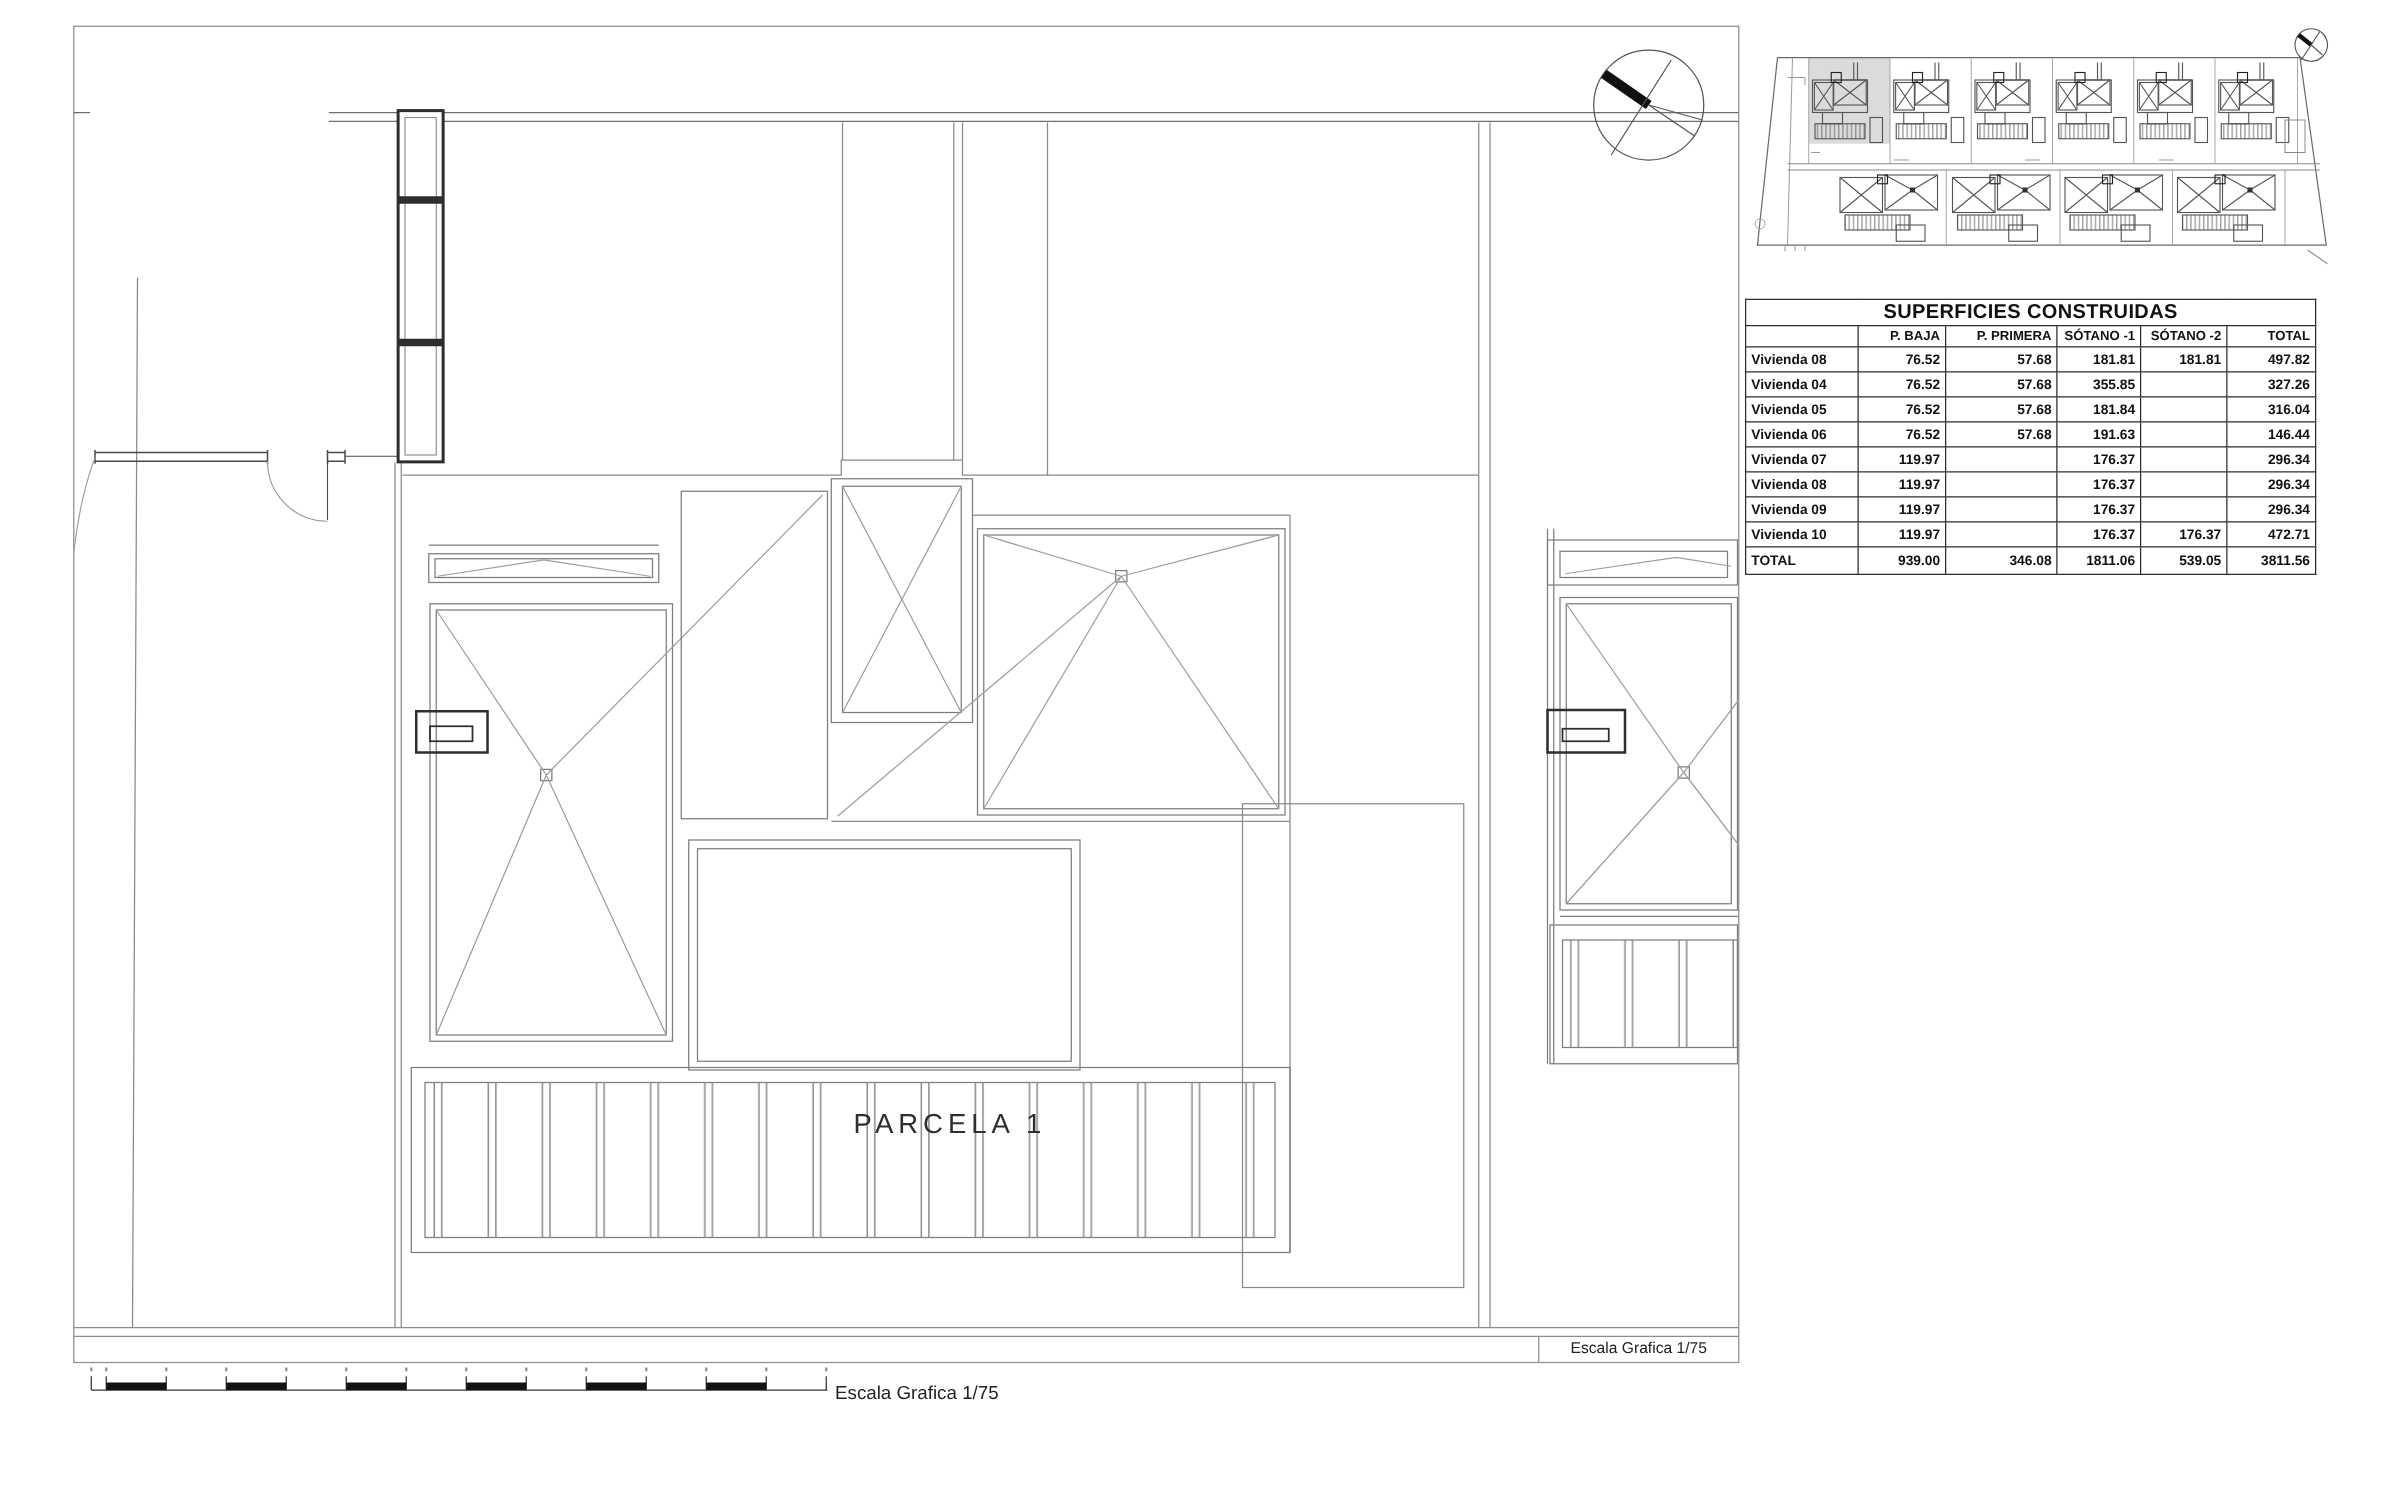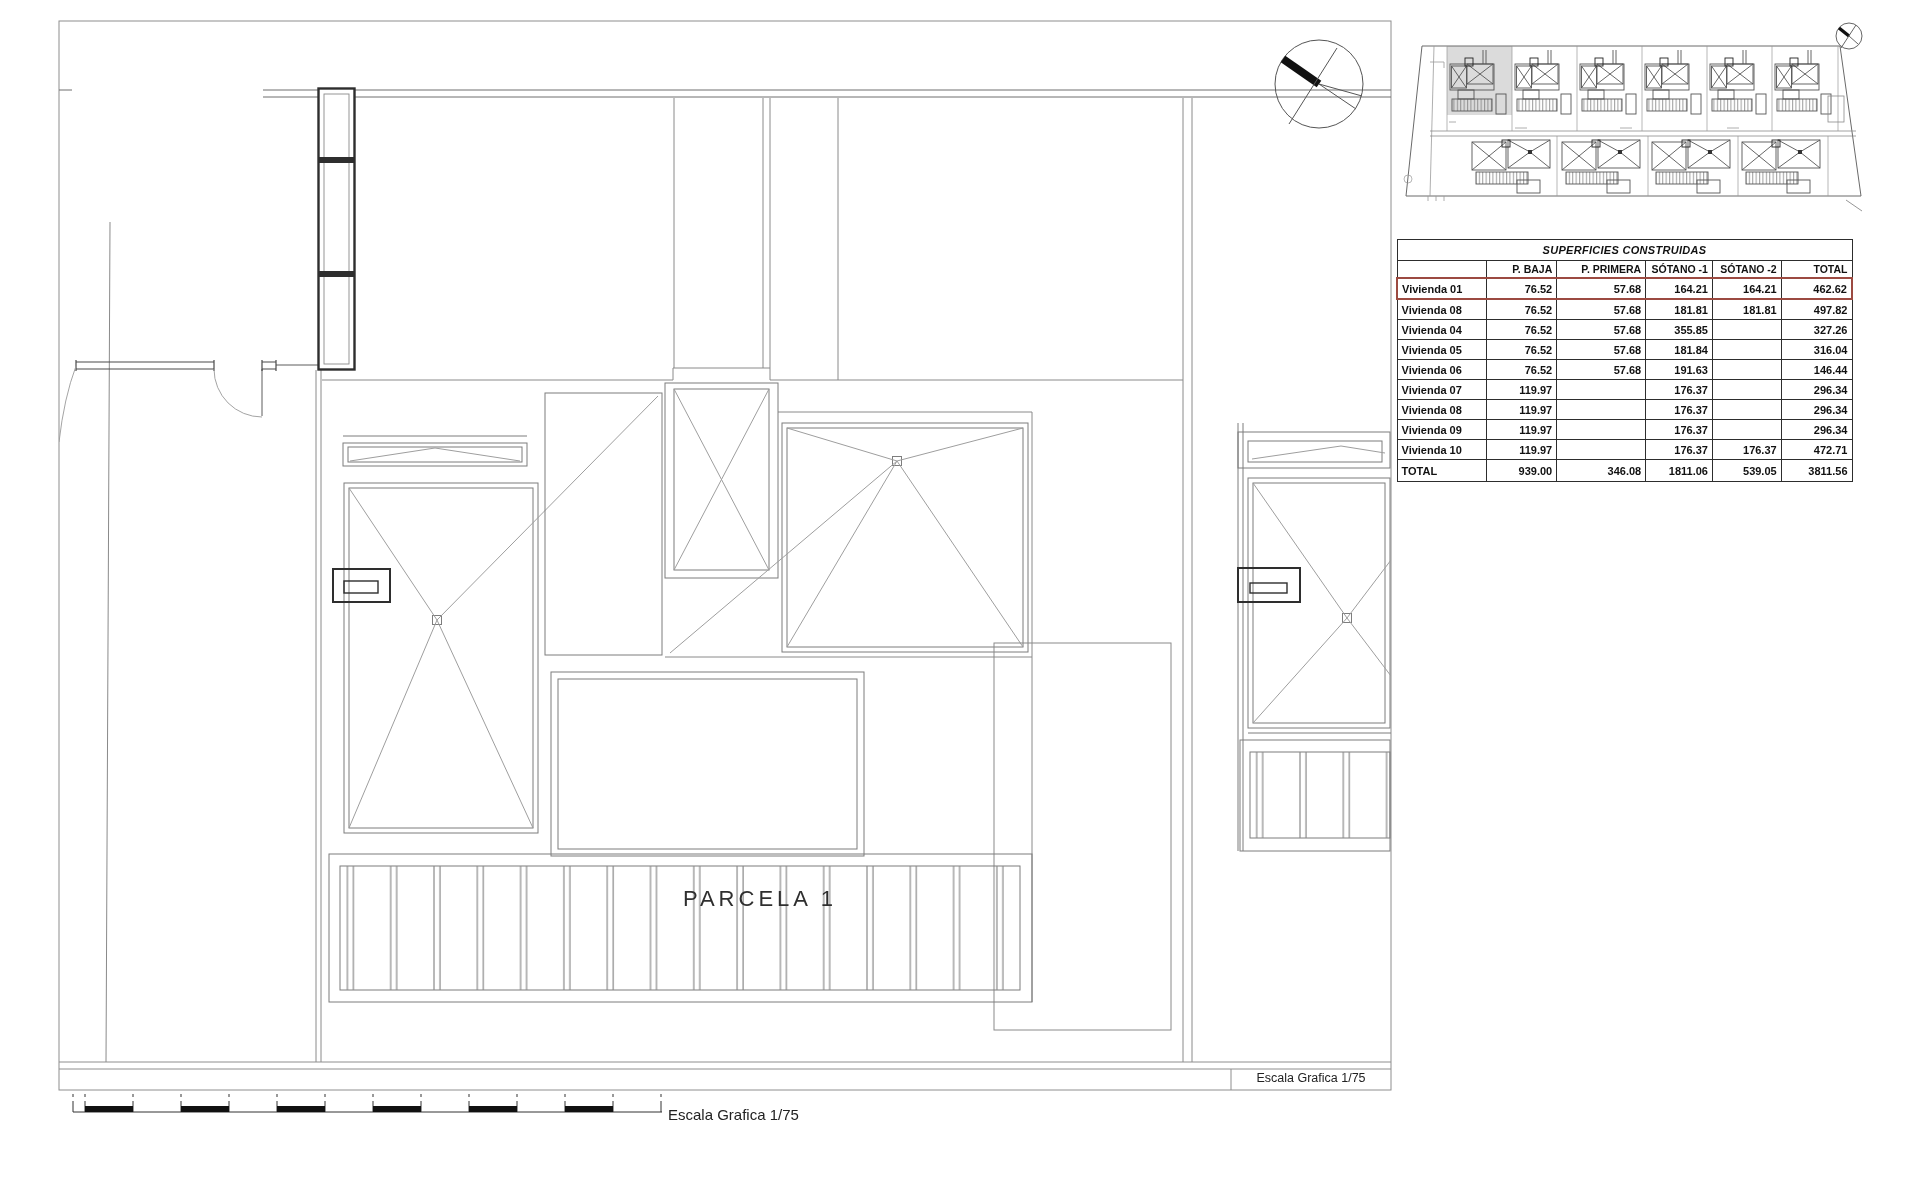--- a/index.html
+++ b/index.html
@@ -13,21 +13,21 @@
     font-size:22px;font-weight:400;letter-spacing:4px;color:#2f2f2f;white-space:nowrap;}
   #escala-box-label{left:1233px;top:1071px;width:156px;height:18px;text-align:center;
     font-size:12.5px;color:#222;}
   #escala-bar-label{left:668px;top:1106px;width:200px;font-size:15px;color:#222;}
 
   #surface-table{position:absolute;left:1396px;top:239px;width:457px;}
   #surface-table table{border-collapse:collapse;table-layout:fixed;width:457px;
     font-family:"Liberation Sans",sans-serif;}
   #surface-table td{border:1px solid #2d2d2d;font-size:11px;font-weight:bold;color:#111;
     padding:0 4px;height:19px;overflow:hidden;white-space:nowrap;}
-  #surface-table tr.title-row td{height:20px;text-align:center;font-size:11px;letter-spacing:.3px;font-style:italic;}
+  #surface-table tr.title-row td{height:20px;text-align:center;font-size:16px;letter-spacing:.3px;}
   #surface-table tr.head-row td{height:16px;text-align:right;font-size:10.5px;}
   #surface-table td.lbl{text-align:left;}
   #surface-table td.num{text-align:right;}
   #surface-table tr.total-row td{height:21px;}
   #surface-table tr.hl td{border-top:2px solid var(--red);border-bottom:2px solid var(--red);}
   #surface-table tr.hl td:first-child{border-left:2px solid var(--red);}
   #surface-table tr.hl td:last-child{border-right:2px solid var(--red);}
 </style>
 </head>
 <body>
@@ -271,28 +271,20 @@
             <td colspan="6">SUPERFICIES CONSTRUIDAS</td>
           </tr>
           <tr class="head-row">
             <td></td>
             <td>P. BAJA</td>
             <td>P. PRIMERA</td>
             <td>SÓTANO -1</td>
             <td>SÓTANO -2</td>
             <td>TOTAL</td>
           </tr>
-          <tr class="hl">
-            <td class="lbl">Vivienda 01</td>
-            <td class="num">76.52</td>
-            <td class="num">57.68</td>
-            <td class="num">164.21</td>
-            <td class="num">164.21</td>
-            <td class="num">462.62</td>
-          </tr>
           <tr>
             <td class="lbl">Vivienda 08</td>
             <td class="num">76.52</td>
             <td class="num">57.68</td>
             <td class="num">181.81</td>
             <td class="num">181.81</td>
             <td class="num">497.82</td>
           </tr>
           <tr>
             <td class="lbl">Vivienda 04</td>

